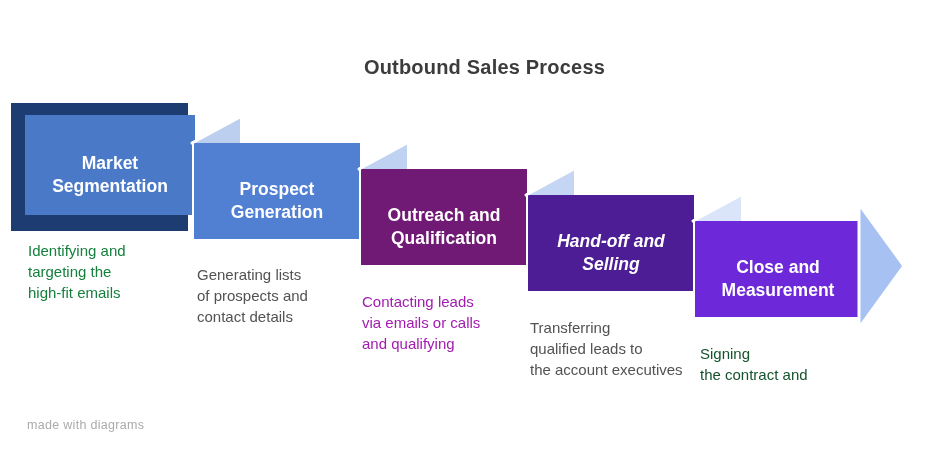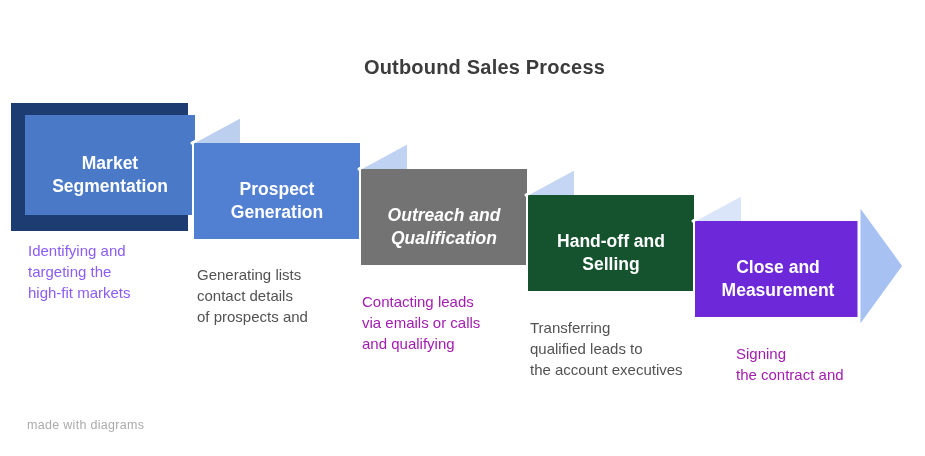--- a/index.html
+++ b/index.html
@@ -47,24 +47,24 @@
   <div id="title" style="color: rgb(60, 60, 60);">Outbound Sales Process</div>
 
   <div class="backpanel" style="background: rgb(29, 60, 114);"></div>
 
   <div class="step s1" style="background: rgb(74, 121, 199);">
     <div class="label">Market Segmentation</div>
   </div>
   <div class="step s2 bordered" style="background: rgb(81, 127, 210);">
     <div class="label">Prospect Generation</div>
   </div>
-  <div class="step s3 bordered" style="background: #737373; font-style: italic;">
+  <div class="step s3 bordered" style="background: #701a75;">
     <div class="label">Outreach and Qualification</div>
   </div>
-  <div class="step s4 bordered" style="background: #14532d;">
+  <div class="step s4 bordered" style="background: #4c1d95; font-style: italic;">
     <div class="label">Hand-off and Selling</div>
   </div>
   <div class="step s5 bordered" style="background: #6d28d9;">
     <div class="label">Close and Measurement</div>
   </div>
 
   <svg id="decor" width="925" height="456">
 
     <polygon points="240,117 240,143 192,143" style="fill: rgb(188, 207, 239);"></polygon>
     <line x1="240" y1="117" x2="192" y2="143" stroke="#ffffff" stroke-width="3" stroke-linecap="round"></line>
@@ -74,39 +74,39 @@
 
     <polygon points="574,169 574,195 526,195" style="fill: rgb(197, 214, 244);"></polygon>
     <line x1="574" y1="169" x2="526" y2="195" stroke="#ffffff" stroke-width="3" stroke-linecap="round"></line>
 
     <polygon points="741,195 741,221 693,221" style="fill: rgb(219, 229, 250);"></polygon>
     <line x1="741" y1="195" x2="693" y2="221" stroke="#ffffff" stroke-width="3" stroke-linecap="round"></line>
 
     <polygon points="859,204 904,266 859,328" stroke="#ffffff" stroke-width="3" stroke-linejoin="round" style="fill: rgb(167, 193, 243);"></polygon>
   </svg>
 
-  <div class="desc d1" style="color: #8b5cf6;">
+  <div class="desc d1" style="color: #15803d;">
     <div>Identifying and</div>
     <div>targeting the</div>
-    <div>high-fit markets</div>
+    <div>high-fit emails</div>
   </div>
   <div class="desc d2" style="color: rgb(82, 82, 82);">
     <div>Generating lists</div>
+    <div>of prospects and</div>
     <div>contact details</div>
-    <div>of prospects and</div>
   </div>
   <div class="desc d3" style="color: #a21caf;">
     <div>Contacting leads</div>
     <div>via emails or calls</div>
     <div>and qualifying</div>
   </div>
   <div class="desc d4" style="color: rgb(82, 82, 82);">
     <div>Transferring</div>
     <div>qualified leads to</div>
     <div>the account executives</div>
   </div>
-  <div class="desc d5" style="color: #a21caf; margin-left: 36px;">
+  <div class="desc d5" style="color: #14532d;">
     <div>Signing</div>
     <div>the contract and</div>
   </div>
 
   <div id="watermark" style="color: rgb(171, 171, 171);">made with diagrams</div>
 </div>
 
 </body></html>

